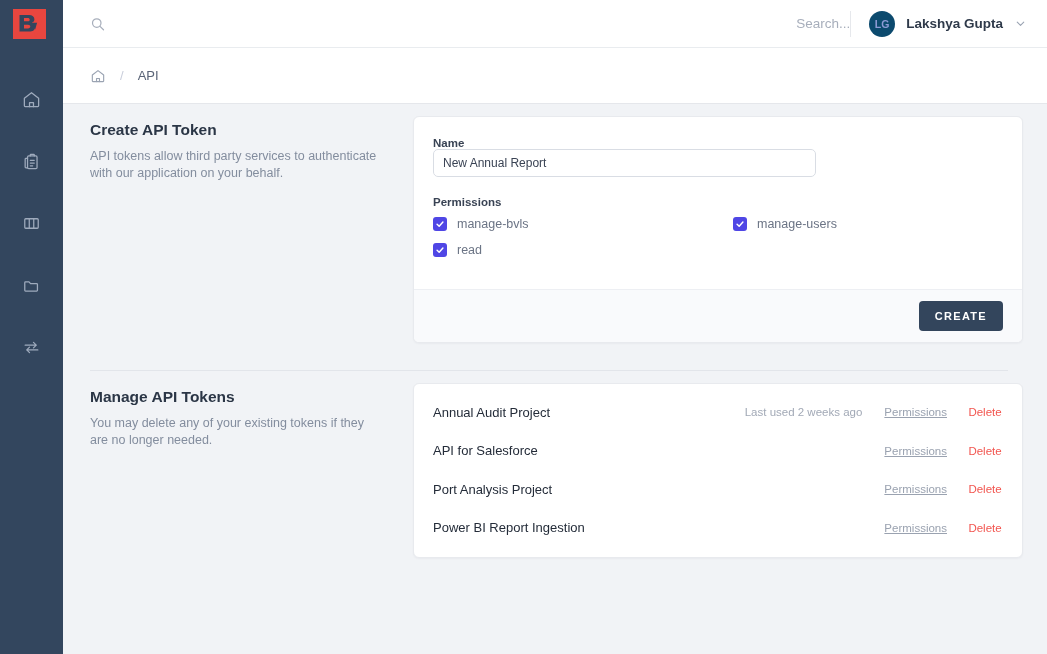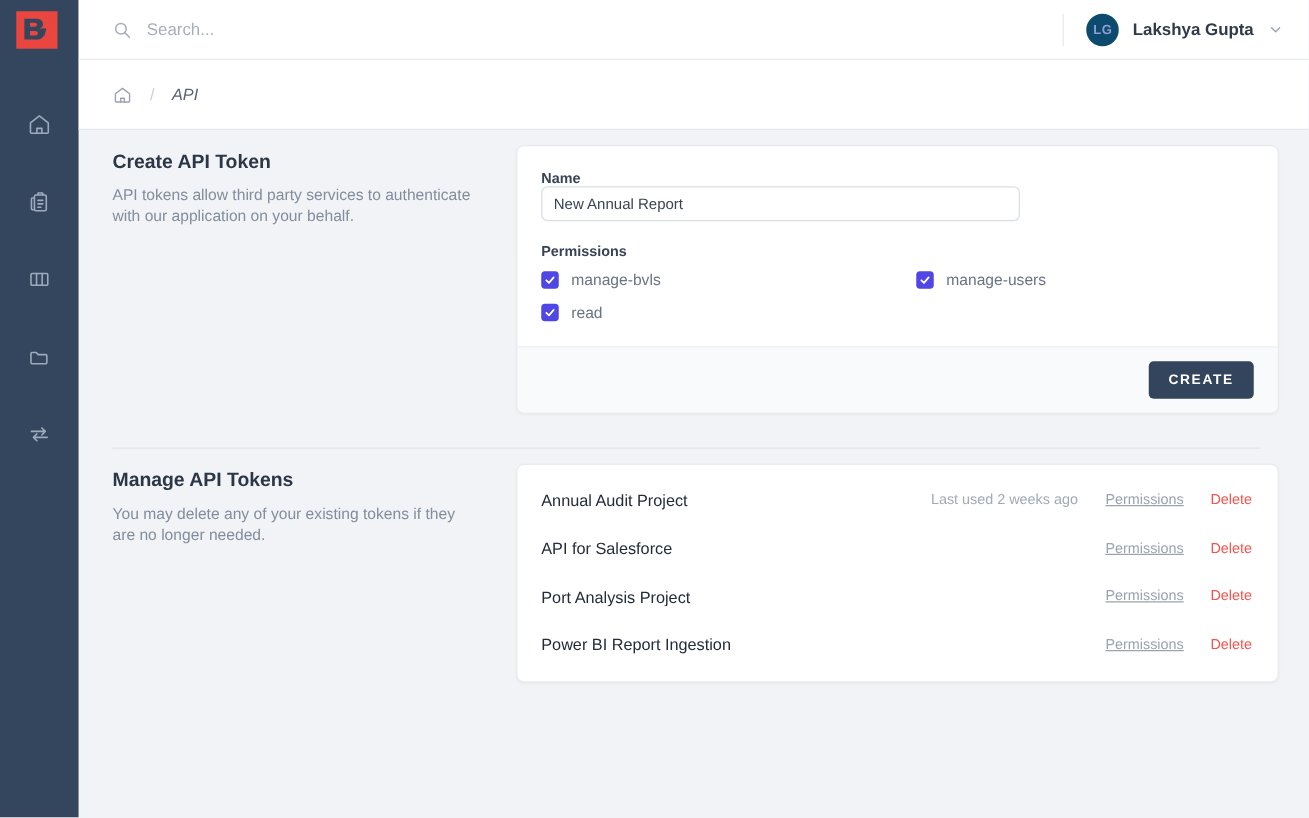--- a/index.html
+++ b/index.html
@@ -72,20 +72,21 @@
     min-width: 0;
   }
   .search-input {
     border: none; outline: none;
     font-family: "Liberation Sans", sans-serif;
     font-size: 13.5px;
     color: #6d28d9;
     background: transparent;
     width: 100%;
     height: 100%;
+    text-align: right;
   }
   .search-input::placeholder { color: #a7aebb; }
   .topbar-divider {
     width: 1px; height: 26px; background: #e6e8ec; margin-right: 18px;
   }
   .user-chip {
     display: flex; align-items: center; gap: 11px; cursor: pointer;
   }
   .avatar {
     width: 26px; height: 26px; border-radius: 50%;
@@ -103,21 +104,21 @@
   .breadcrumb {
     height: 56px; flex: 0 0 56px;
     background: #ffffff;
     border-bottom: 1px solid #e5e7eb;
     display: flex; align-items: center;
     padding-left: 27px;
     gap: 14px;
   }
   .crumb-home { display: flex; align-items: center; cursor: pointer; color: #9aa3b2; }
   .crumb-sep { color: #c9cedb; font-size: 13px; }
-  .crumb-text { font-size: 13px; color: #5a6477; cursor: pointer; font-style: italic; }
+  .crumb-text { font-size: 13px; color: #5a6477; cursor: pointer; }
 
   
   .content {
     flex: 1 1 auto;
     overflow: hidden;
     padding: 0 12px 0 0;
   }
   .section {
     display: flex;
     padding: 12px 0 0 27px;
@@ -177,21 +178,21 @@
     background: #4f46e5;
     display: flex; align-items: center; justify-content: center;
   }
   .cb svg { display: block; }
   .perm-name { font-size: 12.5px; color: #6b7485; }
 
   .card-footer {
     background: #f9fafc;
     border-top: 1px solid #edeff3;
     padding: 11px 19px;
-    display: flex; justify-content: flex-end;
+    display: flex; justify-content: flex-end; margin-top: 12px;
   }
   .btn-primary {
     background: #33455c;
     color: #ffffff;
     border: none;
     border-radius: 4px;
     font-family: "Liberation Sans", sans-serif;
     font-size: 11px;
     font-weight: bold;
     letter-spacing: 1.3px;

